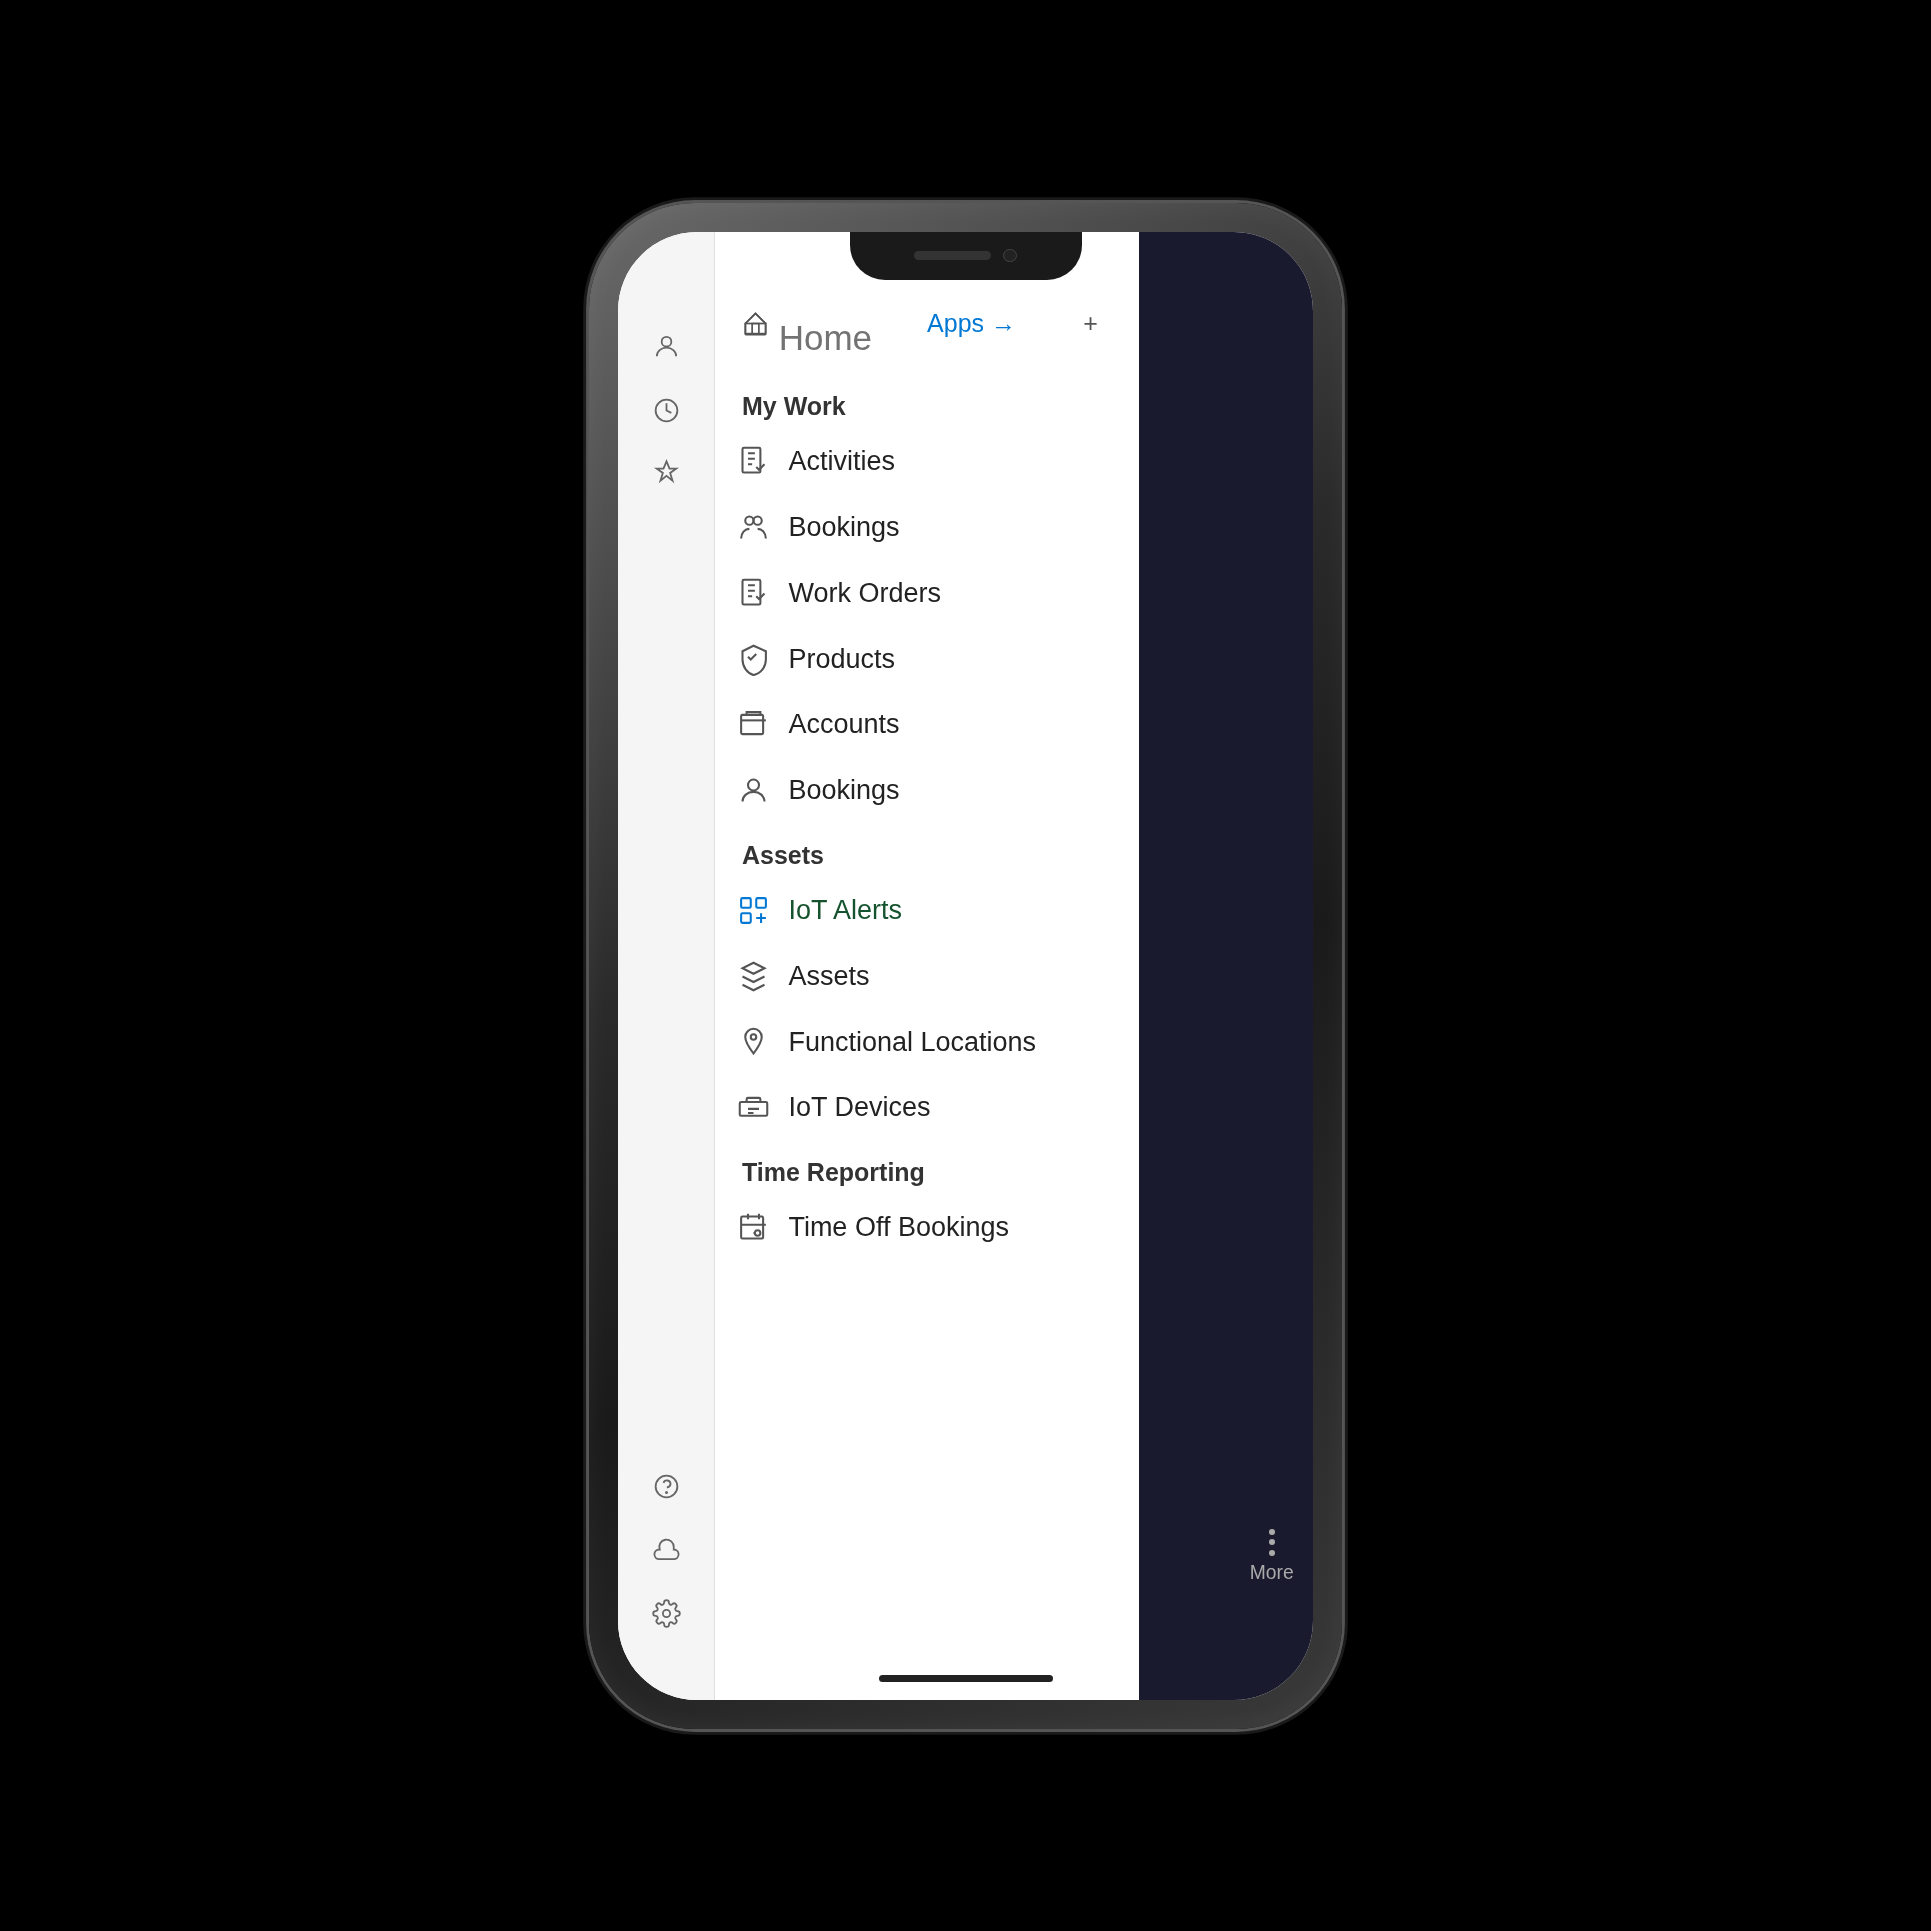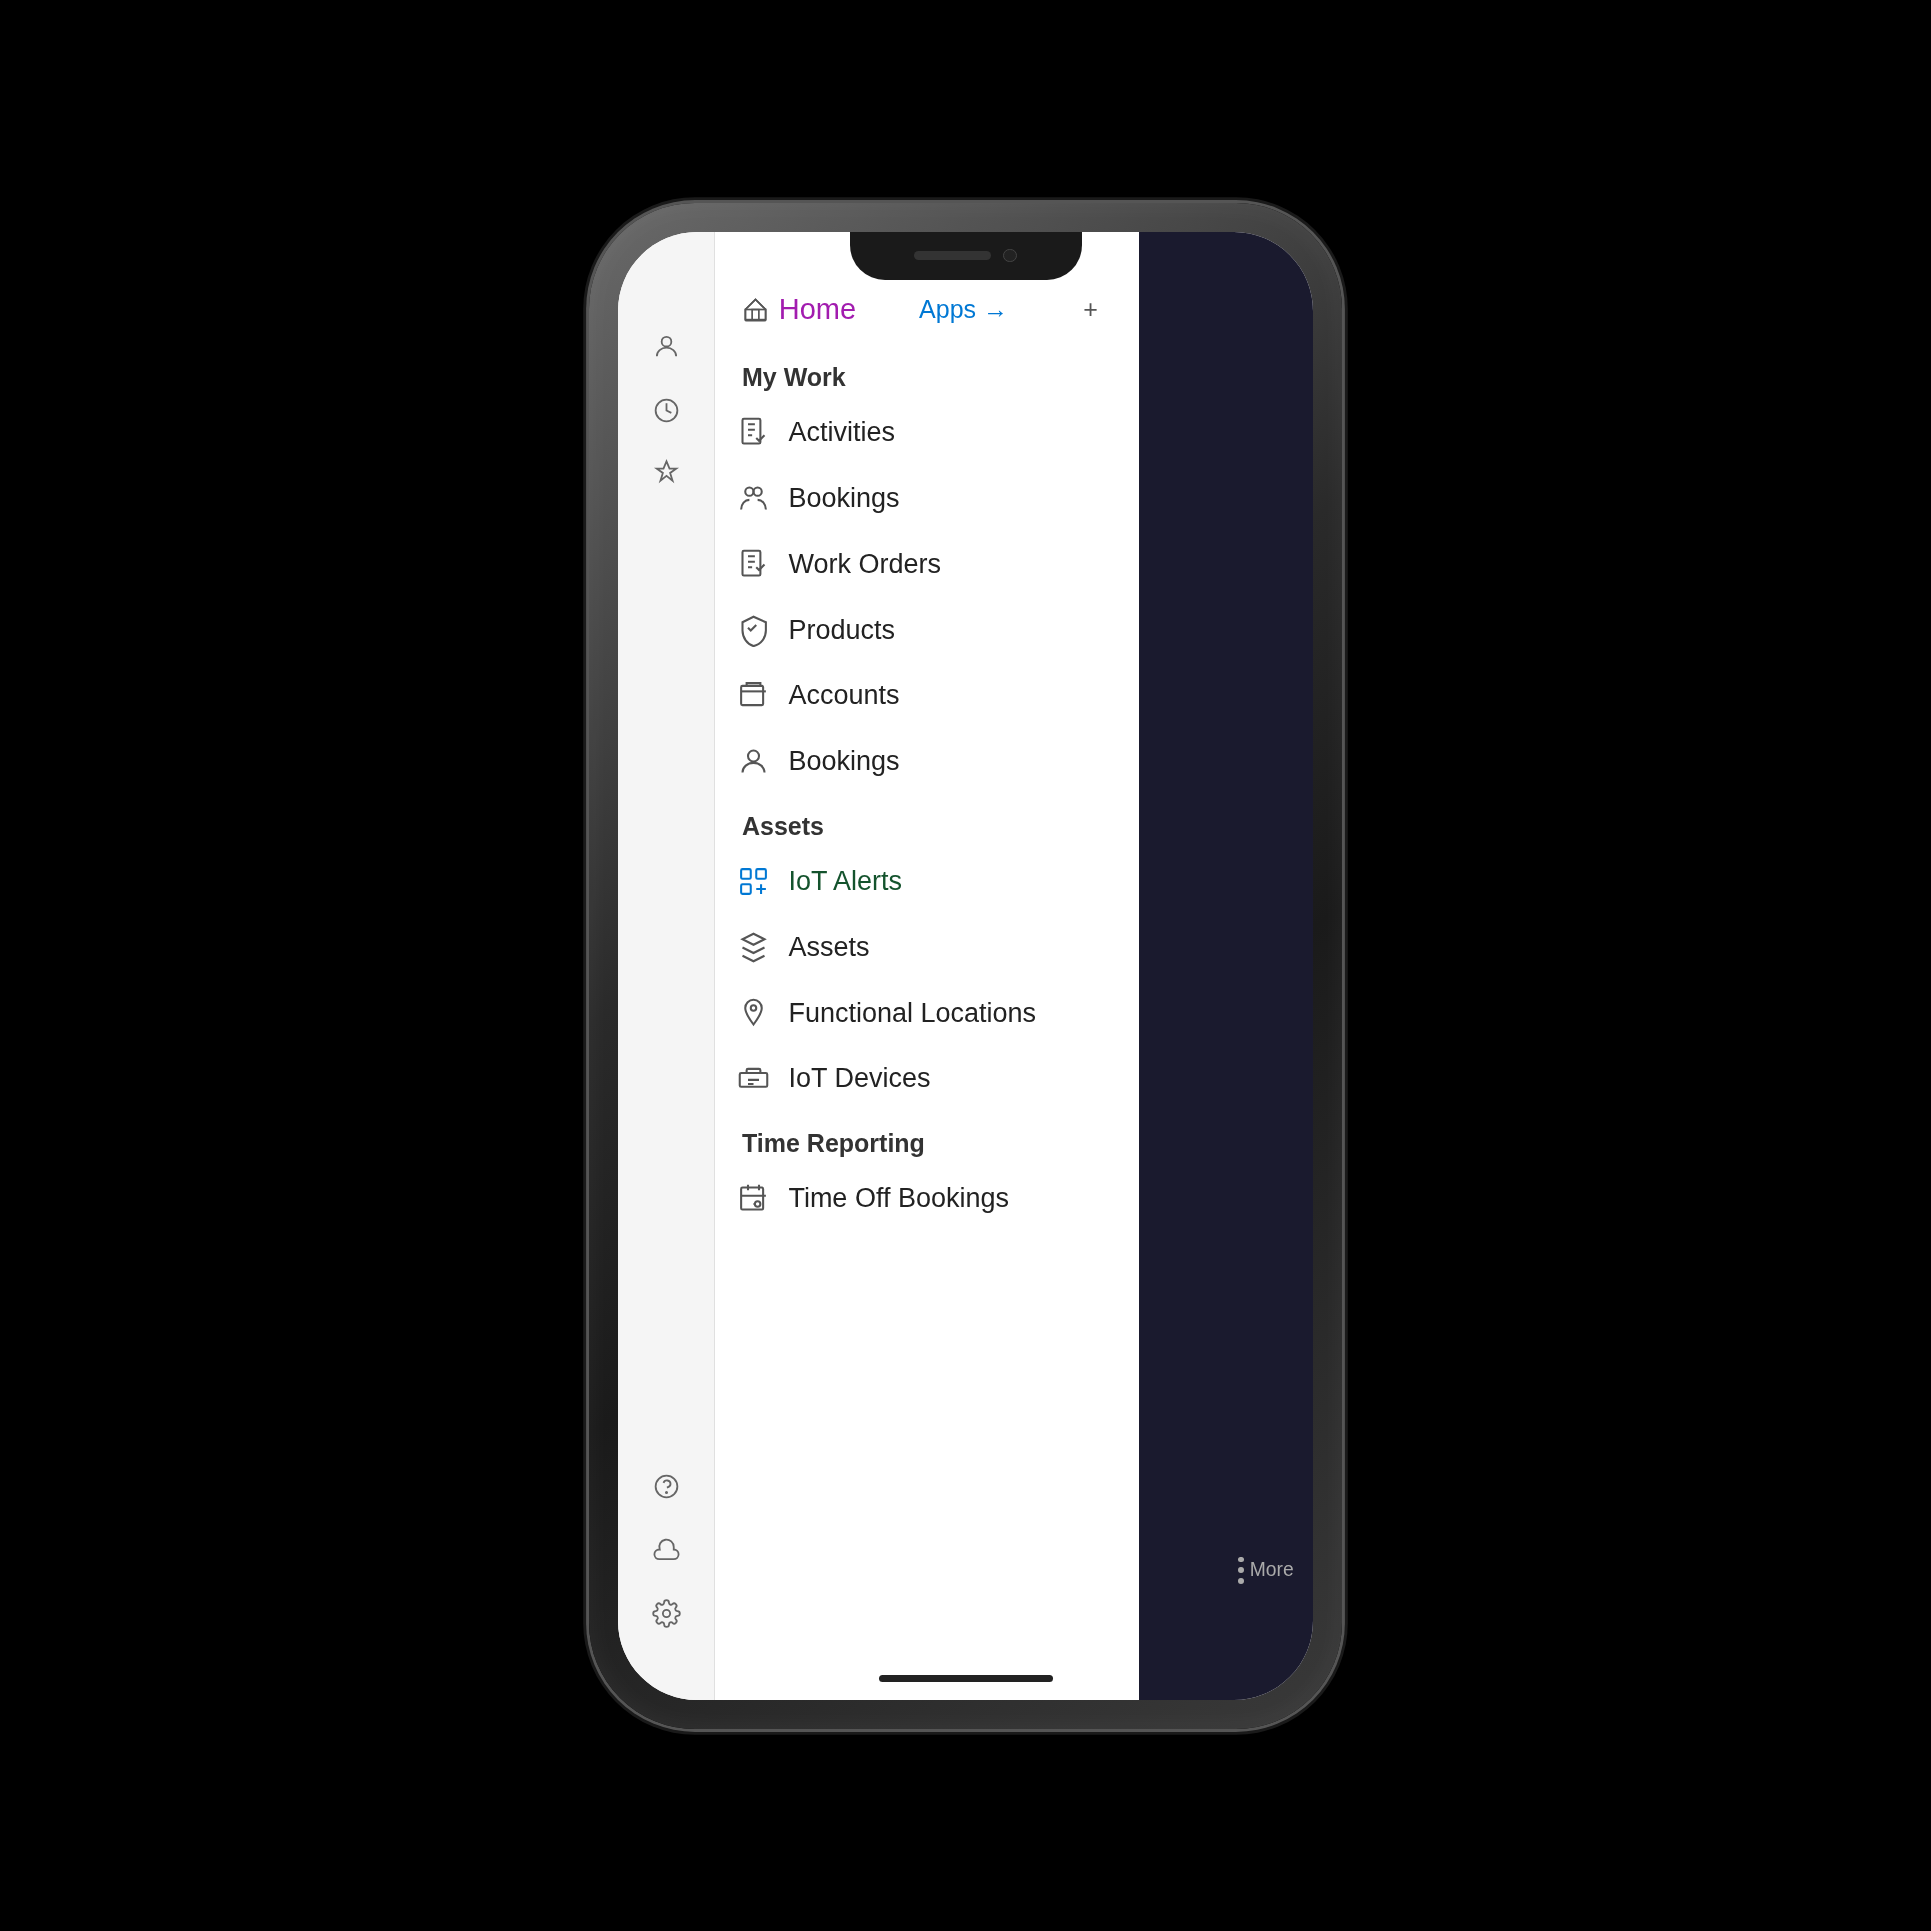--- a/index.html
+++ b/index.html
@@ -142,23 +142,24 @@
       padding: 58px 29px 17.4px 27px;
     }
 
     .menu-home-row {
       display: flex;
       align-items: center;
       gap: 9.7px;
     }
 
     .menu-home-label {
-      font-size: 29px;
+      font-size: 35px;
       font-weight: 400;
-      color: #a21caf;
+      color: #737373;
+      margin-top: 28px;
     }
 
     .apps-link {
       color: #0078d4;
       font-size: 25px;
       font-weight: 500;
       display: flex;
       align-items: center;
       gap: 3.9px;
     }
@@ -228,21 +229,21 @@
       width: 174px;
       background: #1a1a2e;
       position: relative;
     }
 
     .right-panel-more {
       position: absolute;
       bottom: 116px;
       right: 19.3px;
       display: flex;
-      flex-direction: row;
+      flex-direction: column;
       align-items: center;
       gap: 5.8px;
     }
 
     .dots-group {
       display: flex;
       flex-direction: column;
       gap: 4.8px;
       align-items: center;
     }

